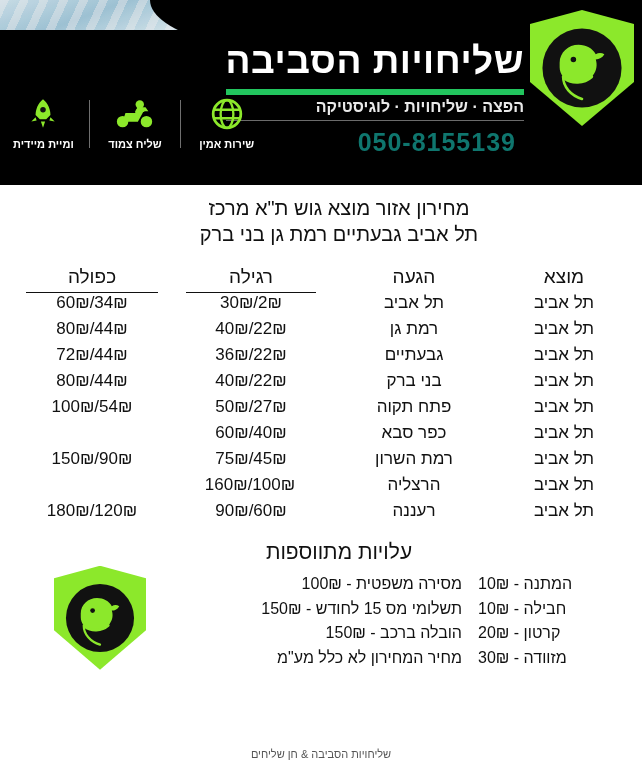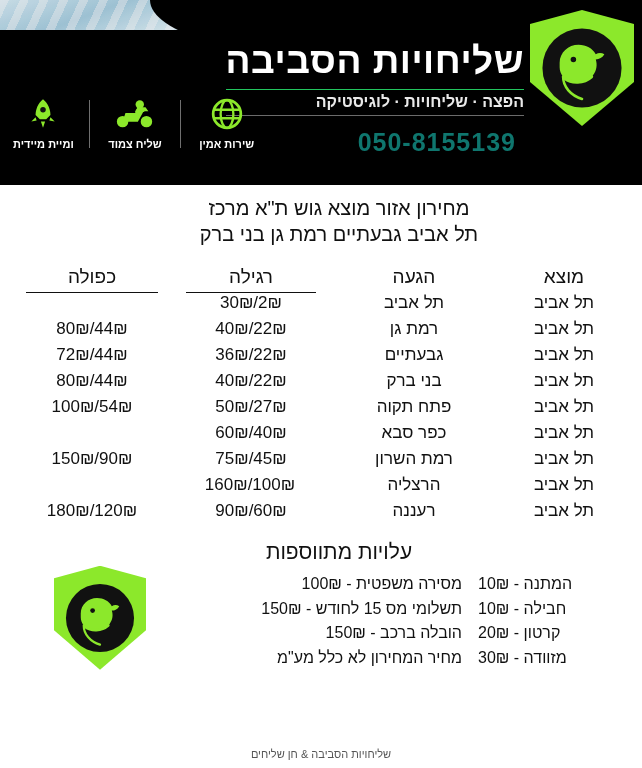--- a/index.html
+++ b/index.html
@@ -45,21 +45,21 @@
   .hdr-title-wrap {
     position: absolute; right: 118px; top: 42px; text-align: right; color: #fff;
   }
   .hdr-title {
     font-size: 37px; font-weight: bold; letter-spacing: .5px; line-height: 1;
     color:#fff;
   }
   .hdr-sub {
     margin-top: 10px;
     font-size: 16px; color: #e9e9e9; font-weight: bold;
-    border-top: 1px solid #22c55e;
+    border-top: 6px solid #22c55e;
     border-bottom: 1px solid #6b6b6b;
     padding: 3px 0 4px 0;
   }
   .hdr-phone {
     position:absolute; right: 126px; top: 128px;
     font-size: 25px; font-weight: bold; color: #0f766e;
     letter-spacing: 1px; direction: ltr;
   }
 
   
@@ -227,20 +227,21 @@
       <div class="c-origin">מוצא</div>
       <div class="c-dest">הגעה</div>
       <div class="c-reg">רגילה</div>
       <div class="c-dbl">כפולה</div>
     </div>
     <div class="tbody">
       <div class="trow">
         <div class="c-origin">תל אביב</div>
         <div class="c-dest">תל אביב</div>
         <div class="c-reg num">30₪/2₪</div>
+        <div class="c-dbl num">60₪/34₪</div>
       </div>
       <div class="trow">
         <div class="c-origin">תל אביב</div>
         <div class="c-dest">רמת גן</div>
         <div class="c-reg num">40₪/22₪</div>
         <div class="c-dbl num">80₪/44₪</div>
       </div>
       <div class="trow">
         <div class="c-origin">תל אביב</div>
         <div class="c-dest">גבעתיים</div>

